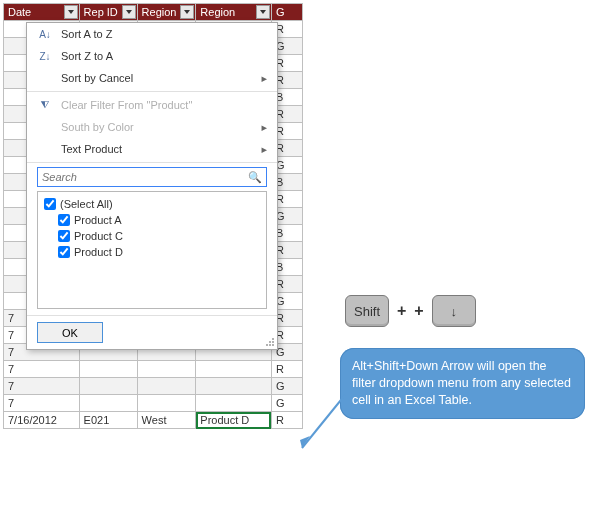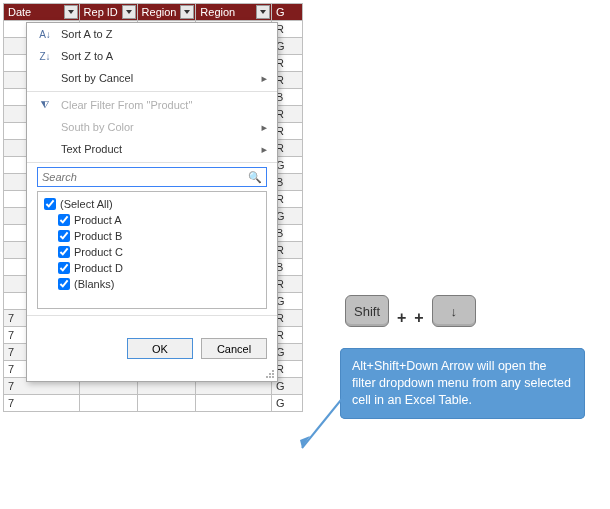--- a/index.html
+++ b/index.html
@@ -98,22 +98,22 @@
   .dd-checks {
     margin: 2px 10px 6px 10px;
     border:1px solid #b8b8b8;
     height:118px;
     padding:4px;
     overflow:hidden;
   }
   .chk-row { display:flex; align-items:center; gap:4px; height:16px; padding-left:2px; }
   .chk-row input { margin:0; width:12px; height:12px; }
   .dd-btnrow {
-    display:flex; justify-content:flex-end; gap:8px;
-    padding:22px 10px;
+    display:flex; gap:21px;
+    padding:6px 10px;
     border-top:1px solid #e0e0e0;
     position: relative;
   }
   .win-btn {
     min-width:66px; height:21px;
     background:#f0f0f0;
     border:1px solid #adadad;
     font-family: inherit;
     font-size:11px;
     cursor:pointer;
@@ -121,42 +121,42 @@
   .win-btn.primary { border:1px solid #4a90d9; }
   .dd-resize {
     position:absolute; right:2px; bottom:2px;
     width:10px; height:10px;
     color:#888;
   }
   
   .keyrow {
     position:absolute;
     left: 345px; top: 295px;
-    display:flex; align-items:flex-end; gap:8px;
+    display:flex; align-items:center; gap:8px;
     font-size:14px;
   }
   .keycap {
     background:#bfbfbf;
     border:1px solid #7a7a7a;
     border-radius:6px;
     min-width:44px; height:32px;
     display:flex; align-items:center; justify-content:center;
     font-size:13px;
     box-shadow: inset 0 -2px 0 rgba(0,0,0,0.1);
     padding: 0 8px;
   }
   .keyplus { font-size:16px; font-weight:bold; }
   
   .callout {
     position:absolute;
     left: 340px; top: 348px;
     width: 245px;
     background:#5b9bd5;
     color:#fff;
-    border-radius:5px;
+    border-radius:14px;
     padding:10px 12px;
     font-size:12.5px;
     line-height:1.35;
     box-shadow: 0 0 0 1px #4a89c4 inset;
   }
   .callout-tail {
     position:absolute;
     left: 300px; top: 390px;
     pointer-events:none;
   }
@@ -356,20 +356,27 @@
         <td></td>
         <td>G</td>
       </tr>
       <tr class="band0">
         <td>7</td>
         <td></td>
         <td></td>
         <td></td>
         <td>G</td>
       </tr>
+      <tr class="band0">
+        <td>7/16/2012</td>
+        <td>E021</td>
+        <td>West</td>
+        <td class="selected">Product D</td>
+        <td>R</td>
+      </tr>
     </tbody>
 </table>
 
 <div class="dropdown">
   <div class="dd-item">
     <span class="ico">A↓</span>
     <span>Sort A to Z</span>
   </div>
   <div class="dd-item">
     <span class="ico">Z↓</span>
@@ -404,38 +411,29 @@
       <div class="chk-row" style="padding-left: 2px;">
         <input type="checkbox" checked="" style="">
         <span>(Select All)</span>
       </div>
       <div class="chk-row" style="padding-left: 16px;">
         <input type="checkbox" checked="" style="">
         <span>Product A</span>
       </div>
       <div class="chk-row" style="padding-left: 16px;">
         <input type="checkbox" checked="" style="">
-        <span>Product B</span>
-      </div>
-      <div class="chk-row" style="padding-left: 16px;">
-        <input type="checkbox" checked="" style="">
         <span>Product C</span>
       </div>
       <div class="chk-row" style="padding-left: 16px;">
         <input type="checkbox" checked="" style="">
         <span>Product D</span>
       </div>
-      <div class="chk-row" style="padding-left: 16px;">
-        <input type="checkbox" checked="" style="">
-        <span>(Blanks)</span>
-      </div>
     </div>
   <div class="dd-btnrow">
     <button class="win-btn primary">OK</button>
-    <button class="win-btn">Cancel</button>
     <div class="dd-resize">
       <svg width="10" height="10">
           <g fill="#999">
             <circle cx="8" cy="2" r="1"></circle>
             <circle cx="5" cy="5" r="1"></circle>
             <circle cx="8" cy="5" r="1"></circle>
             <circle cx="2" cy="8" r="1"></circle>
             <circle cx="5" cy="8" r="1"></circle>
             <circle cx="8" cy="8" r="1"></circle>
           </g>

